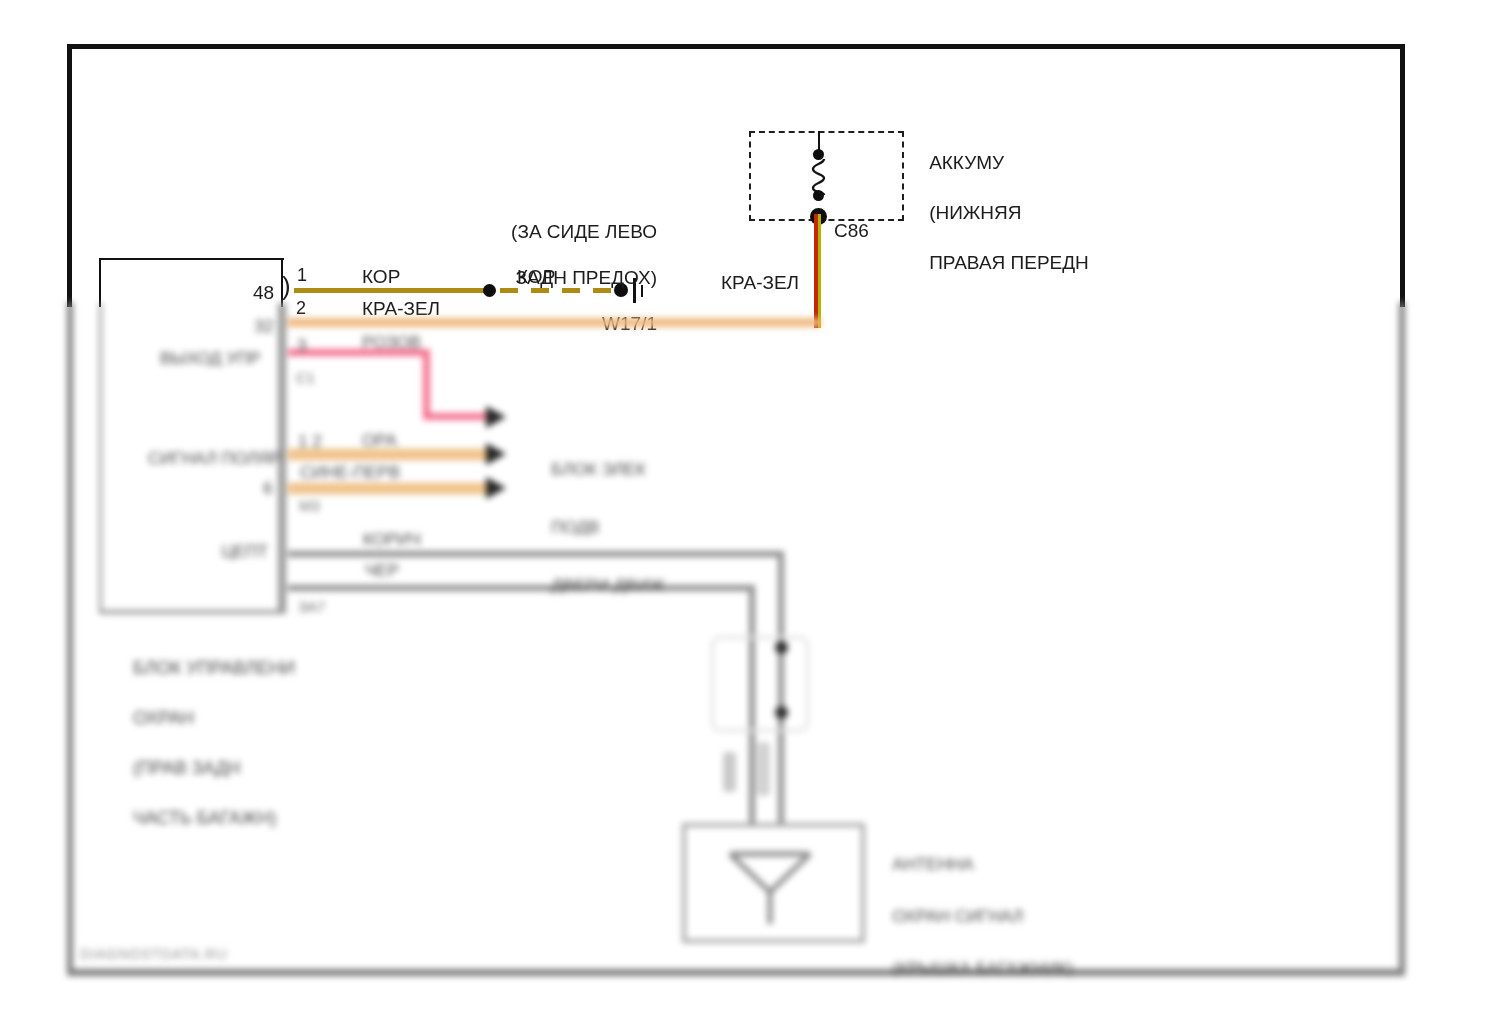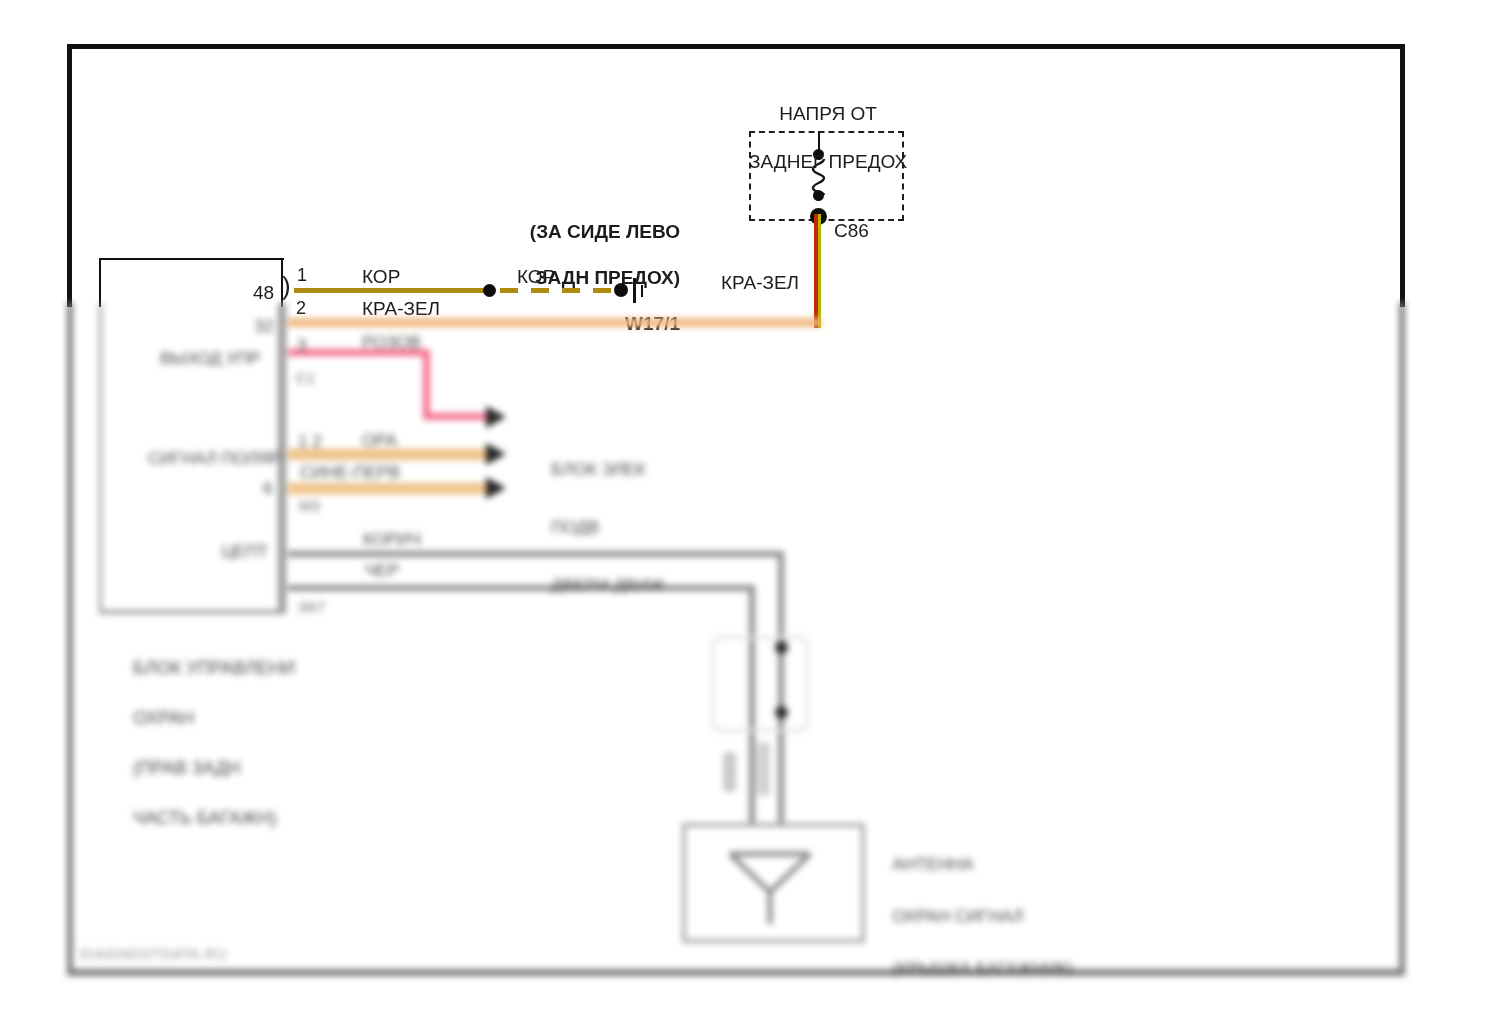--- a/index.html
+++ b/index.html
@@ -37,41 +37,42 @@
   <div class="t" style="left:517px;top:265px;">КОР</div>
 
   <div class="rect" style="left:294px;top:288px;width:196px;height:5px;background:#ae8c14;"></div>
   <div class="dot" style="left:483px;top:284px;width:13px;height:13px;"></div>
   <div class="rect" style="left:500px;top:288px;width:114px;height:5px;
               background:repeating-linear-gradient(90deg,#ae8c14 0 18px,rgba(0,0,0,0) 18px 31px);"></div>
   <div class="dot" style="left:614px;top:283px;width:14px;height:14px;"></div>
   <div class="rect" style="left:633px;top:278px;width:3px;height:25px;background:#111;"></div>
   <div class="rect" style="left:641px;top:285px;width:2px;height:12px;background:#111;"></div>
 
-  <div class="t rightcol" style="left:468px;top:197px;width:212px;font-weight:bold;">
+  <div class="t rightcol" style="left:445px;top:197px;width:212px;">
     <span>(ЗА СИДЕ ЛЕВО</span><br>
     <span>ЗАДН ПРЕДОХ)</span><br>
     <span>W17/1</span>
   </div>
 
   <div class="t" style="left:296px;top:297px;font-size:18px;">2</div>
   <div class="t" style="left:362px;top:297px;">КРА-ЗЕЛ</div>
 
   <div class="rect" style="left:749px;top:131px;width:151px;height:86px;border:2px dashed #1e1e1e;background:transparent;"></div>
   <div class="rect" style="left:818px;top:131px;width:2px;height:23px;background:#111;"></div>
   <div class="dot" style="left:813px;top:149px;width:11px;height:11px;"></div>
   <svg class="abs" style="left:806px;top:159px;" width="26" height="36" viewBox="0 0 26 36">
     <path d="M18,0 C18,5 7,5 7,10 C7,15 18,15 18,19 C18,24 7,24 7,29 C7,34 18,33 18,36" stroke="#141414" stroke-width="2.4" fill="none"></path>
   </svg>
   <div class="dot" style="left:813px;top:190px;width:11px;height:11px;"></div>
   <div class="dot" style="left:810px;top:208px;width:17px;height:17px;"></div>
 
-  <div class="t" style="left:700px;top:78px;width:235px;text-align:center;line-height:24px;">
-    <span>НАПРЯ ОТ</span><br>
-    <span>ЗАДНЕГ ПРЕДОХ</span>
+  <div class="t" style="left:908px;top:125px;line-height:25px;background:rgba(255,255,255,0.0);">
+    <span>АККУМУ</span><br>
+    <span>(НИЖНЯЯ</span><br>
+    <span>ПРАВАЯ ПЕРЕДН</span>
   </div>
   <div class="t" style="left:834px;top:219px;text-align:center;">C86</div>
   <div class="t" style="left:721px;top:271px;">КРА-ЗЕЛ</div>
 
   <div class="rect" style="left:814px;top:214px;width:7px;height:114px;
               background:linear-gradient(90deg,#c32900 0 62%,#b4b400 62% 100%);"></div>
 
   <div class="blurzone">
 
     <div class="rect" style="left:67px;top:302px;width:6px;height:673px;background:#7d7d7d;"></div>

